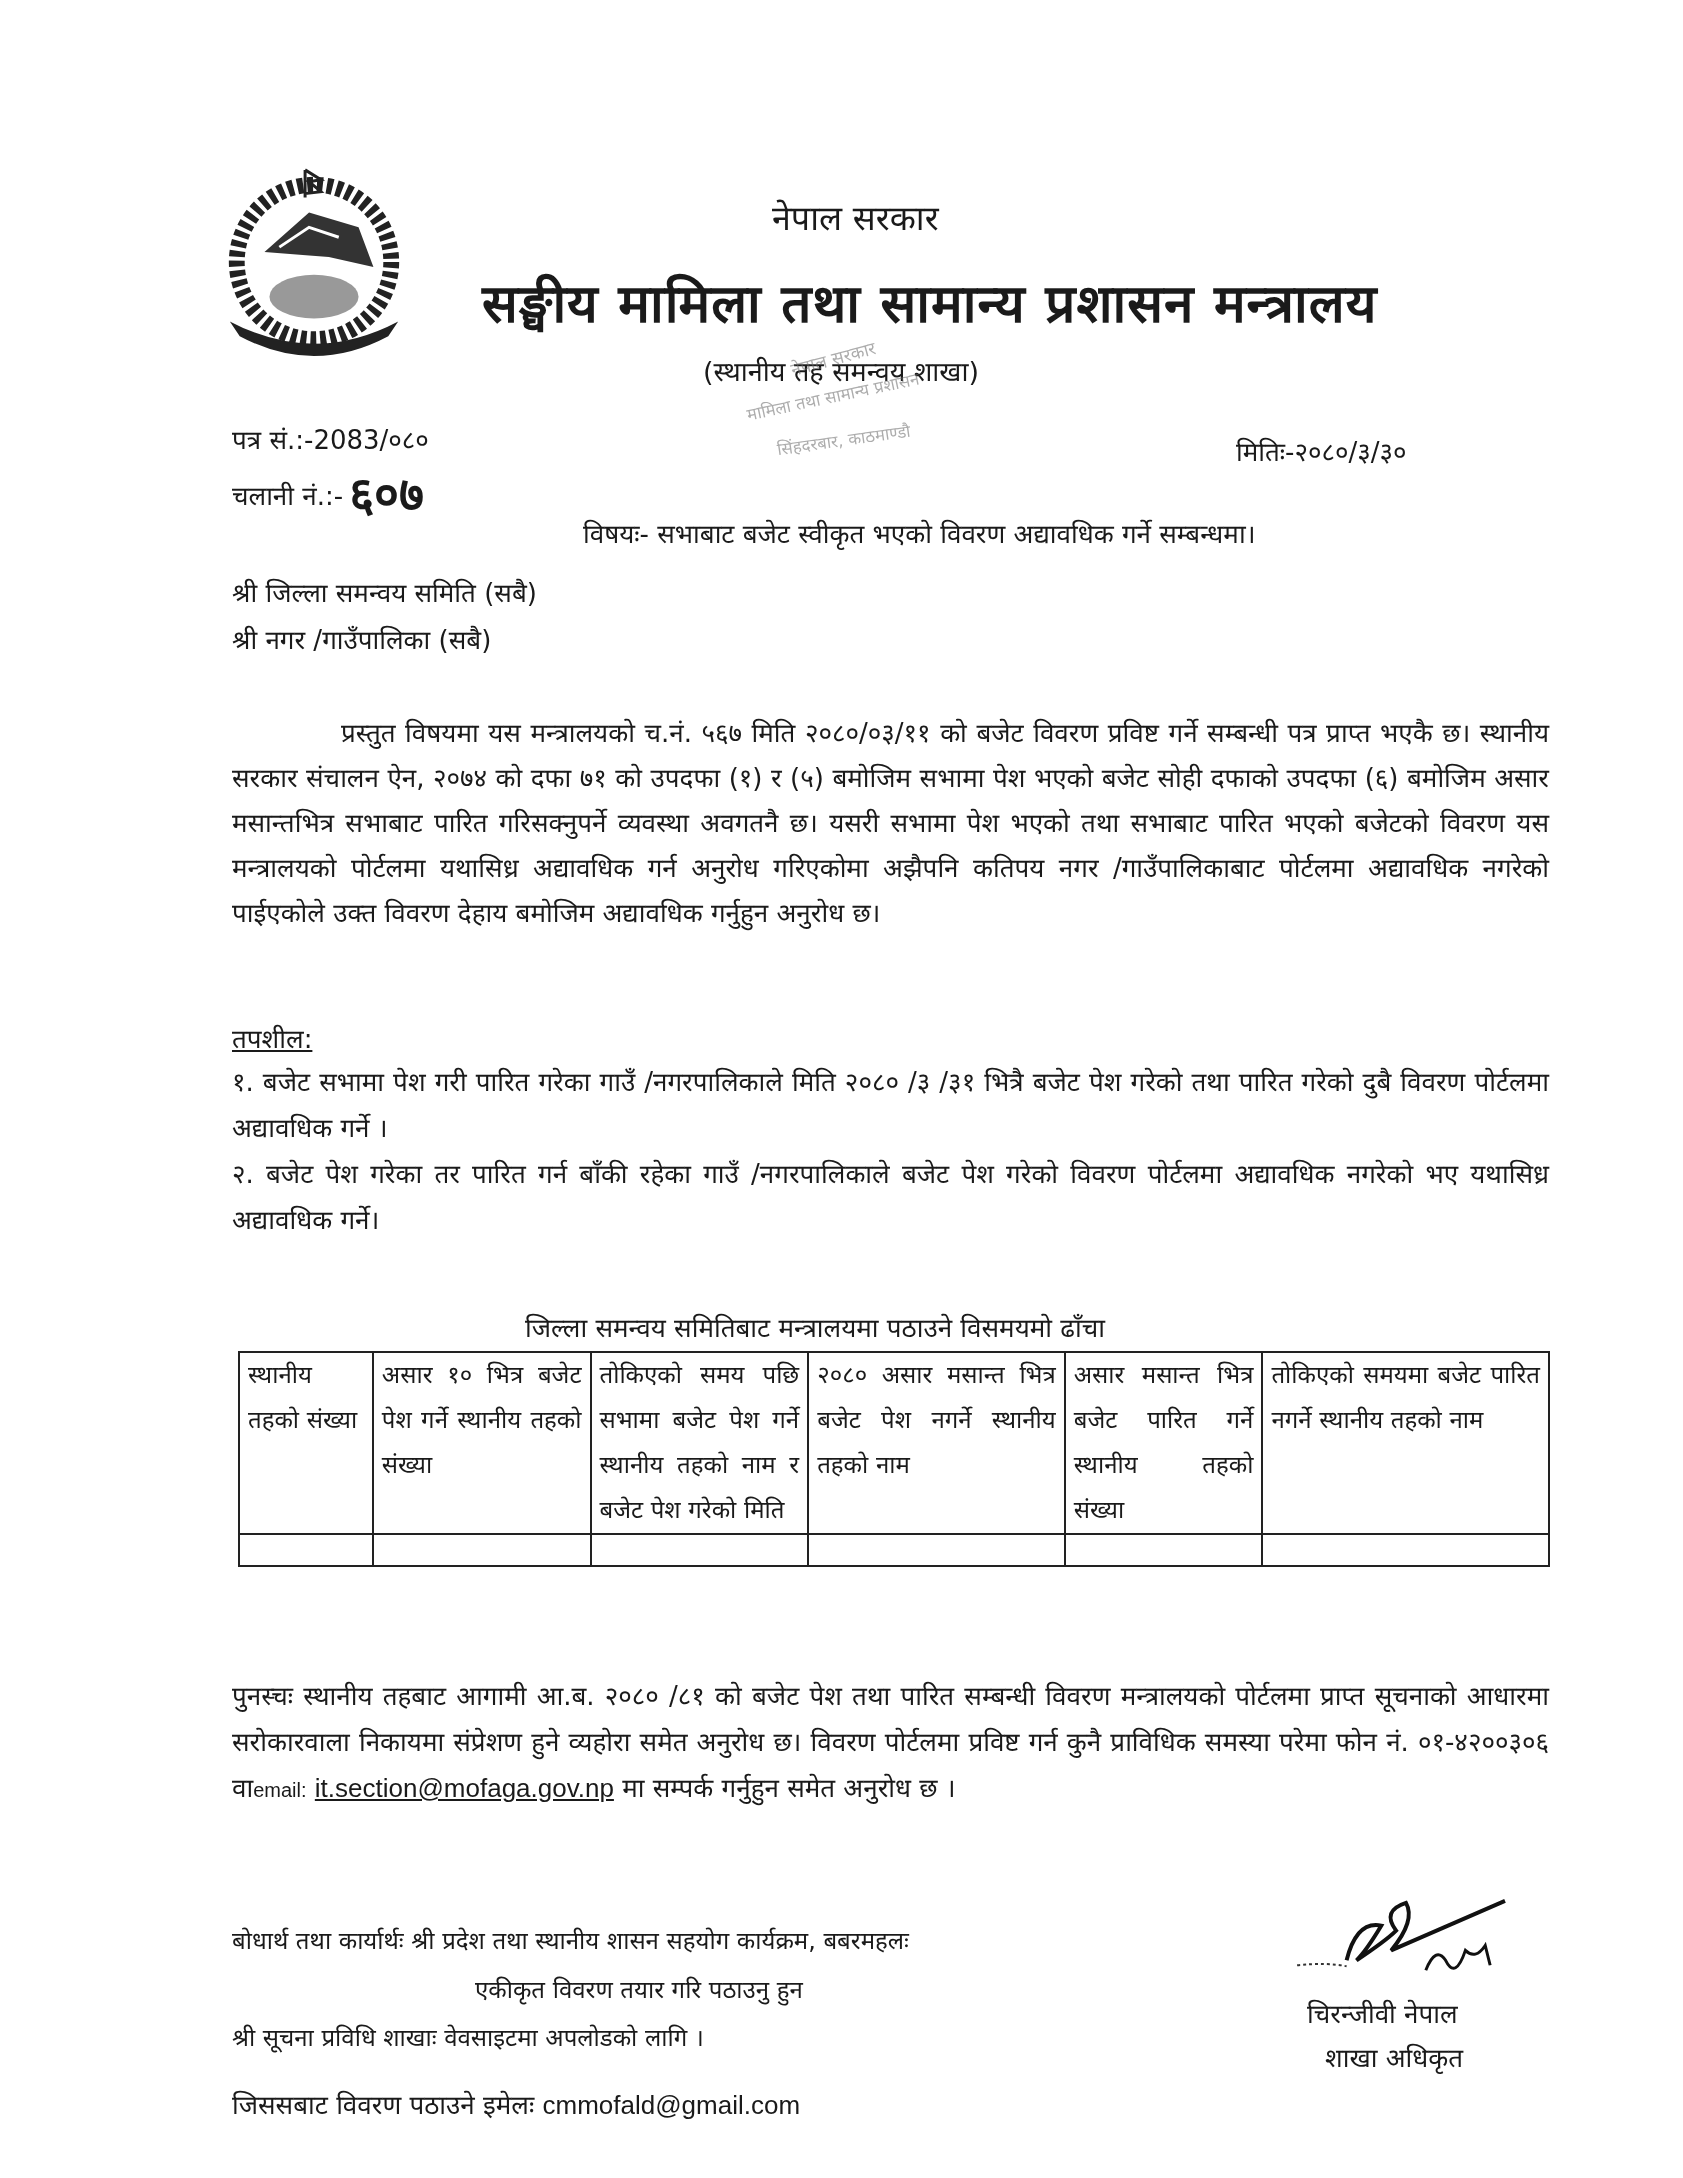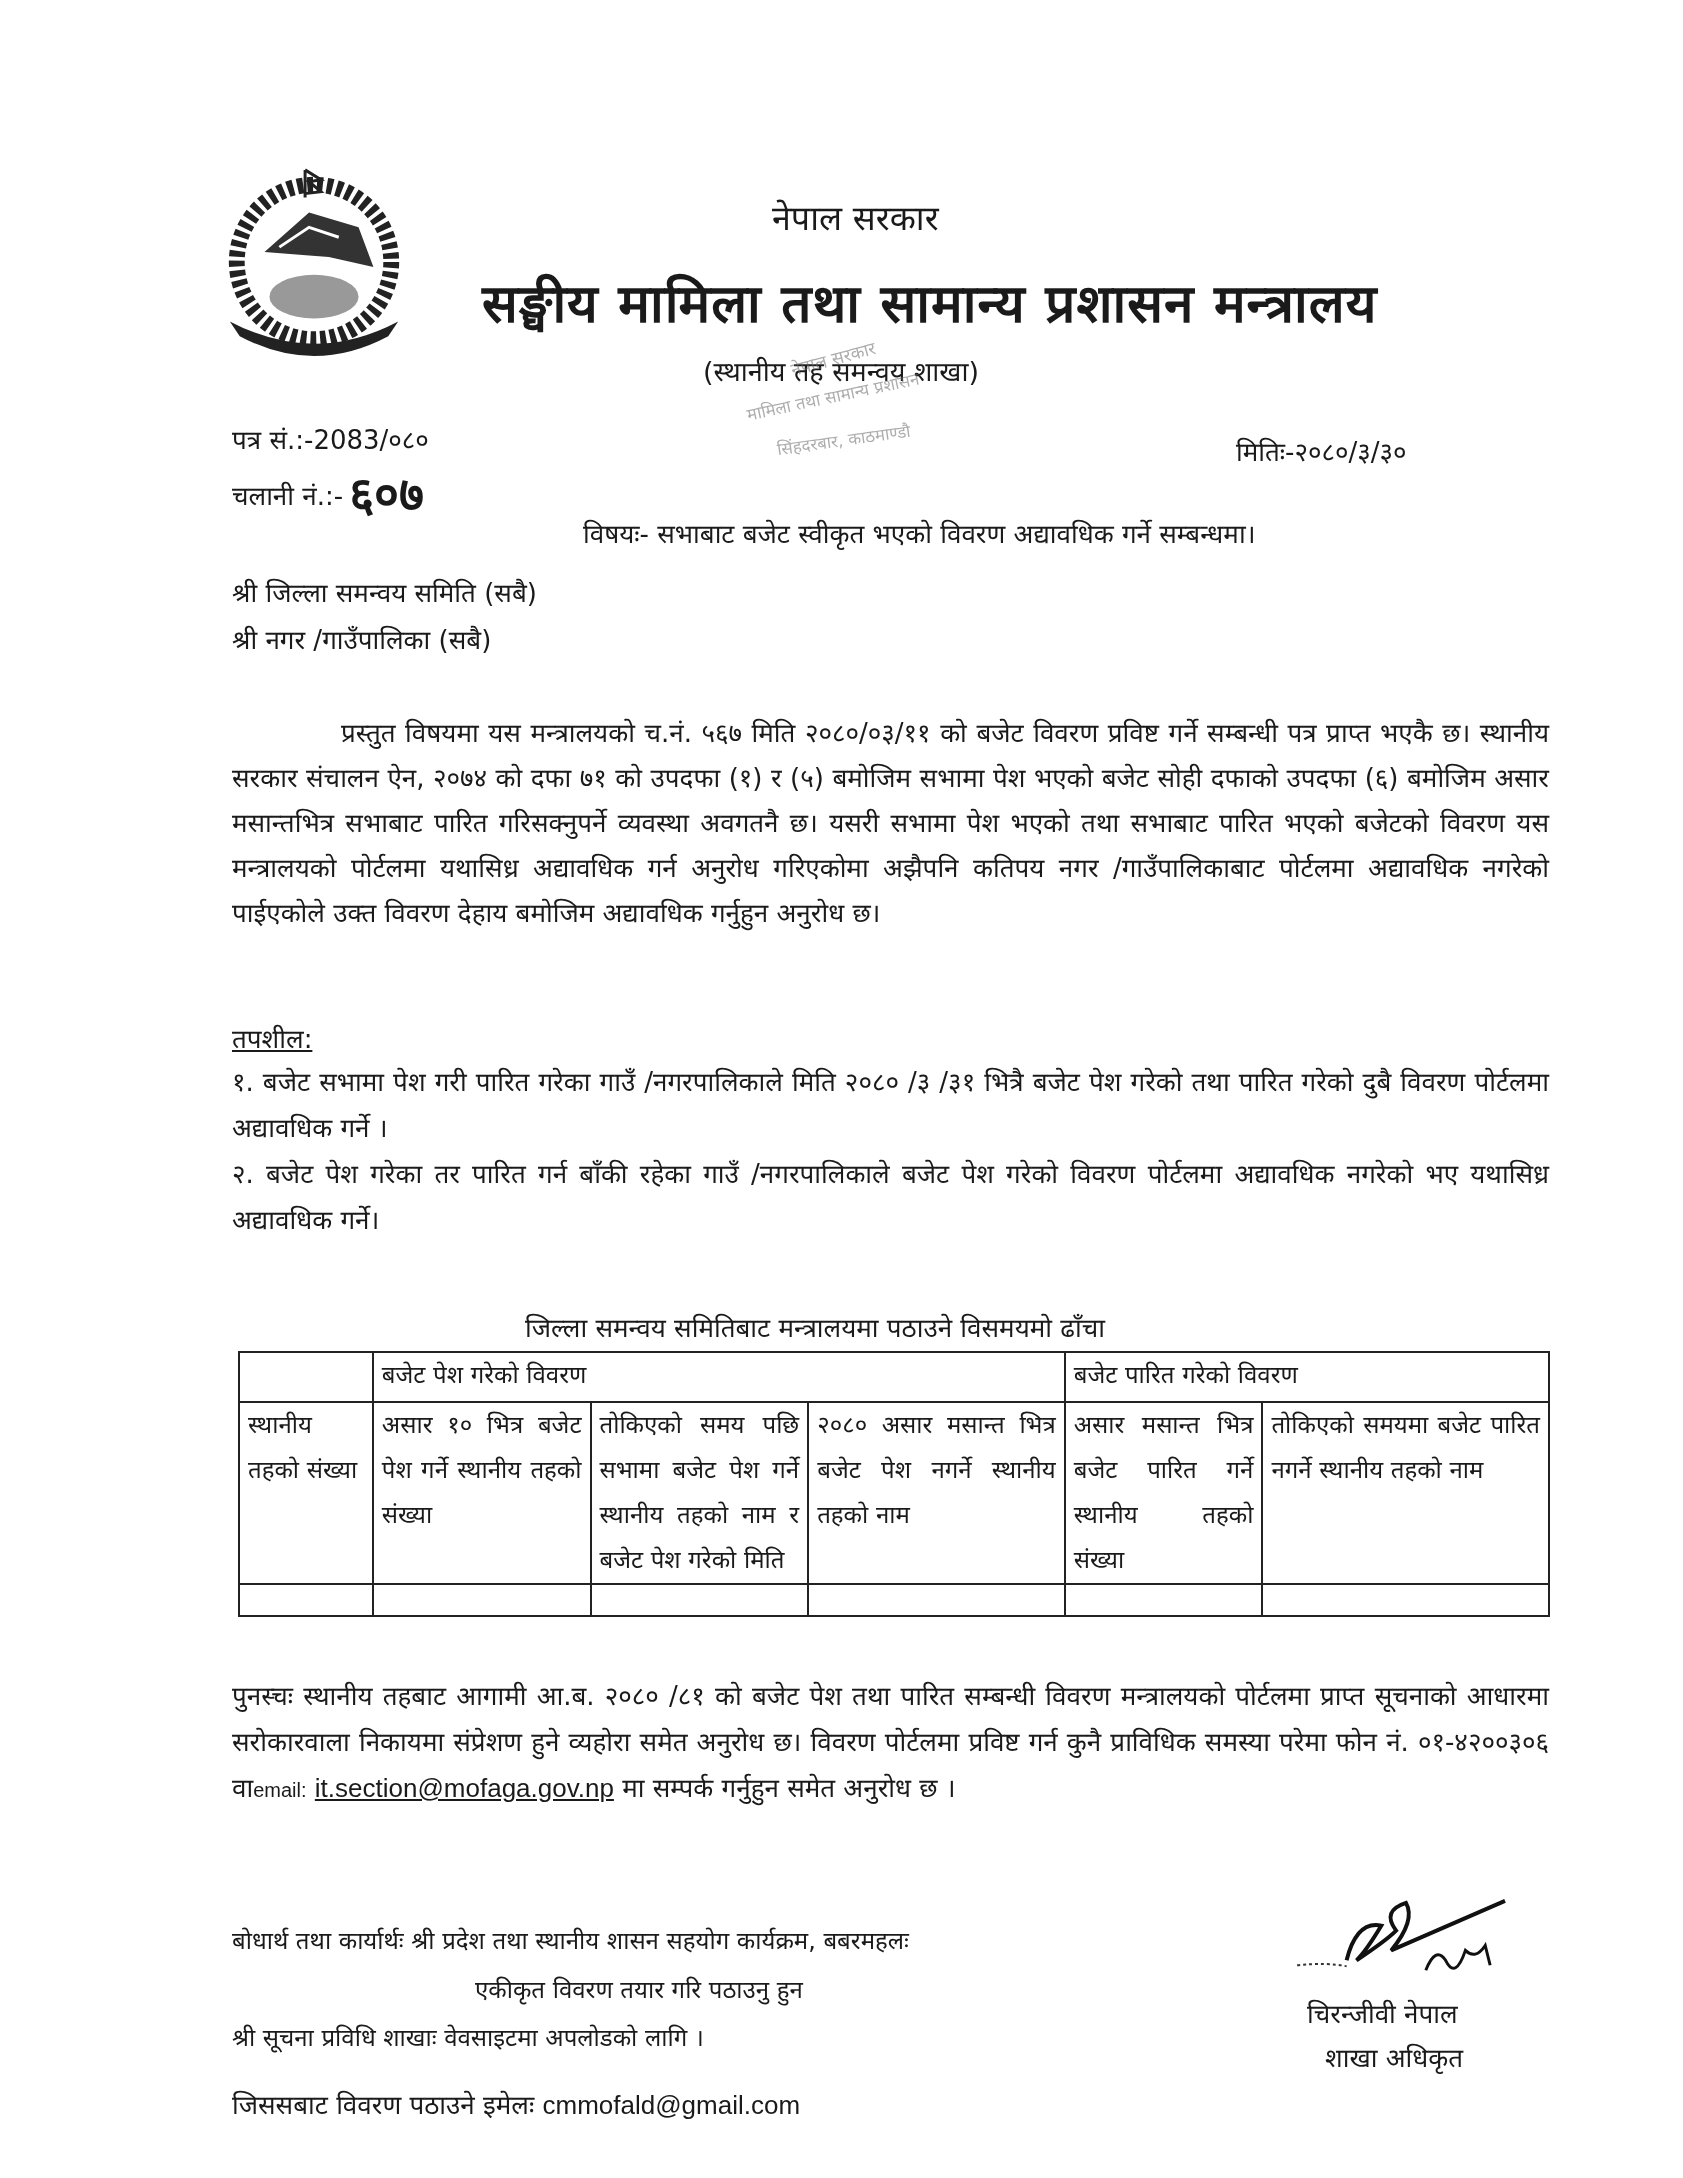--- a/index.html
+++ b/index.html
@@ -93,25 +93,20 @@
 <table class="tpl">
   <colgroup>
     <col style="width:134px">
       <col style="width:218px">
       <col style="width:218px">
       <col style="width:257px">
       <col style="width:198px">
       <col style="width:287px">
   </colgroup>
   <tbody>
-      <tr class="h-row">
-    <td></td>
-    <td colspan="3">बजेट पेश गरेको विवरण</td>
-    <td colspan="2">बजेट पारित गरेको विवरण</td>
-  </tr>
   <tr>
     <td>स्थानीय तहको संख्या</td>
     <td>असार १० भित्र बजेट पेश गर्ने स्थानीय तहको संख्या</td>
     <td>तोकिएको समय पछि सभामा बजेट पेश गर्ने स्थानीय तहको नाम र बजेट पेश गरेको मिति</td>
     <td>२०८० असार मसान्त भित्र बजेट पेश नगर्ने स्थानीय तहको नाम</td>
     <td>असार मसान्त भित्र बजेट पारित गर्ने स्थानीय तहको संख्या</td>
     <td>तोकिएको समयमा बजेट पारित नगर्ने स्थानीय तहको नाम</td>
   </tr>
   <tr class="empty-row">
     <td></td>

